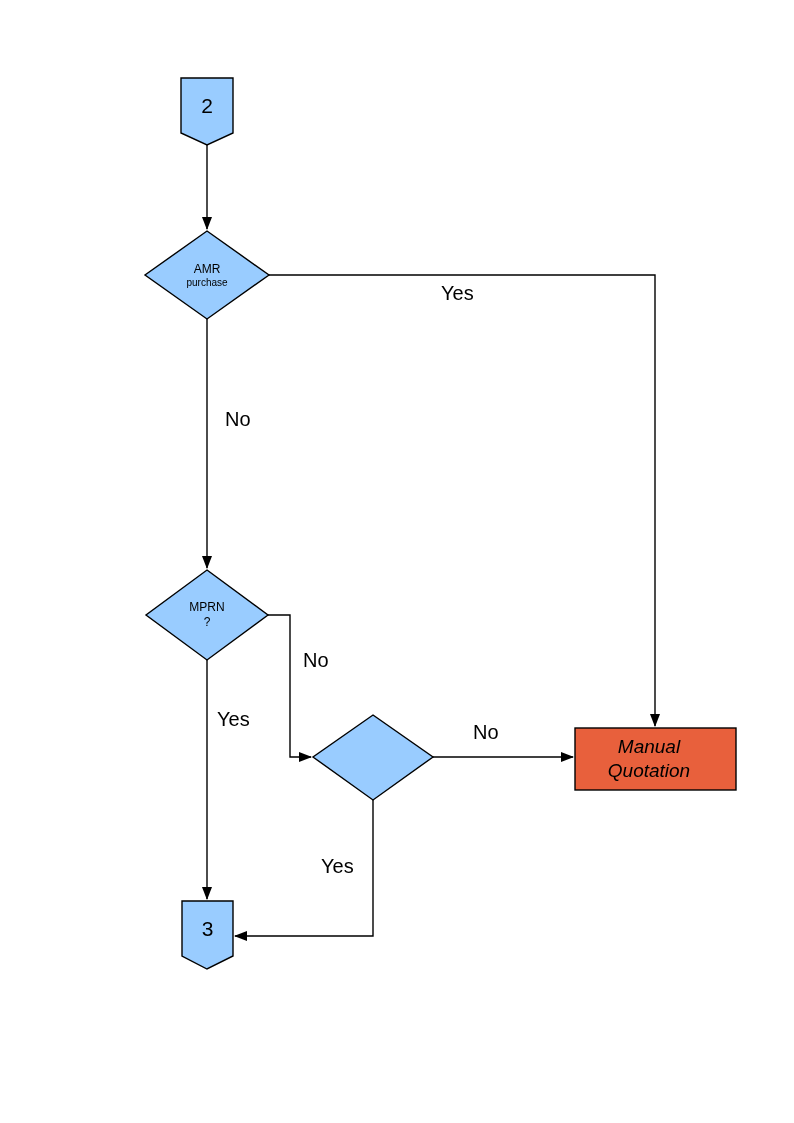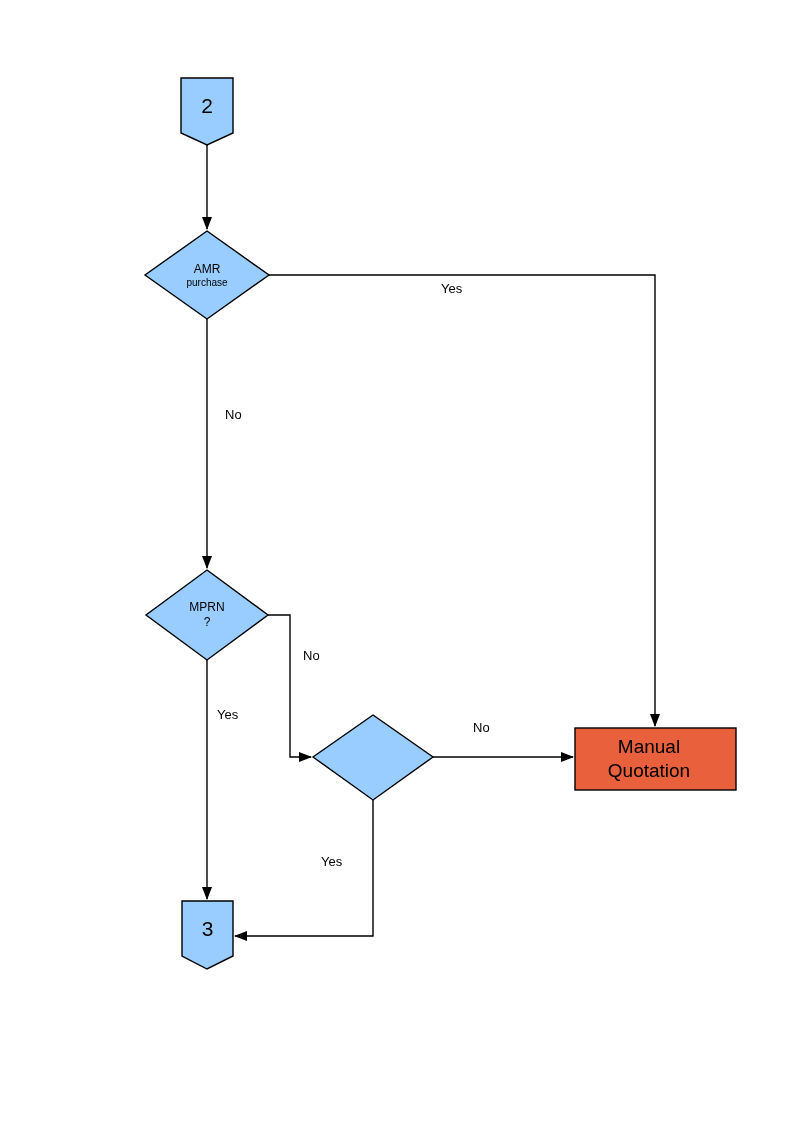--- a/index.html
+++ b/index.html
@@ -39,21 +39,21 @@
   .node-label .l1 { font-size: 12px; line-height: 1.25; }
   .node-label .l2 { font-size: 10px; line-height: 1.2; }
   .connector-number { font-size: 21px; }
   .process-label {
     font-size: 19px;
     line-height: 1.25;
   }
   .process-label .wrap { max-width: 130px; }
   .edge-label {
     position: absolute;
-    font-size: 13px;
+    font-size: 20px;
     line-height: 1.1;
     white-space: nowrap;
     pointer-events: none;
   }
 </style>
 </head>
 <body>
 
 <div id="canvas">
 
@@ -86,21 +86,21 @@
     <span class="l1">MPRN</span>
     <span class="l1">?</span>
   </div>
 
   <div class="node-label" style="left:145px; top:231px; width:124px; height:88px;">
     <span class="l1">AMR</span>
     <span class="l2">purchase</span>
   </div>
 
 
-  <div class="node-label process-label" style="left:575px; top:728px; width:148px; height:62px;">
+  <div class="node-label process-label" style="left:575px; top:728px; width:148px; height:62px;font-style:italic;">
     <span class="wrap">Manual Quotation</span>
   </div>
 
   <div class="node-label connector-number" style="left:182px; top:901px; width:51px; height:56px;">3</div>
 
   <div class="edge-label" style="left:441px; top:282px;">Yes</div>
   <div class="edge-label" style="left:225px; top:408px;">No</div>
   <div class="edge-label" style="left:303px; top:649px;">No</div>
   <div class="edge-label" style="left:217px; top:708px;">Yes</div>
   <div class="edge-label" style="left:473px; top:721px;">No</div>

